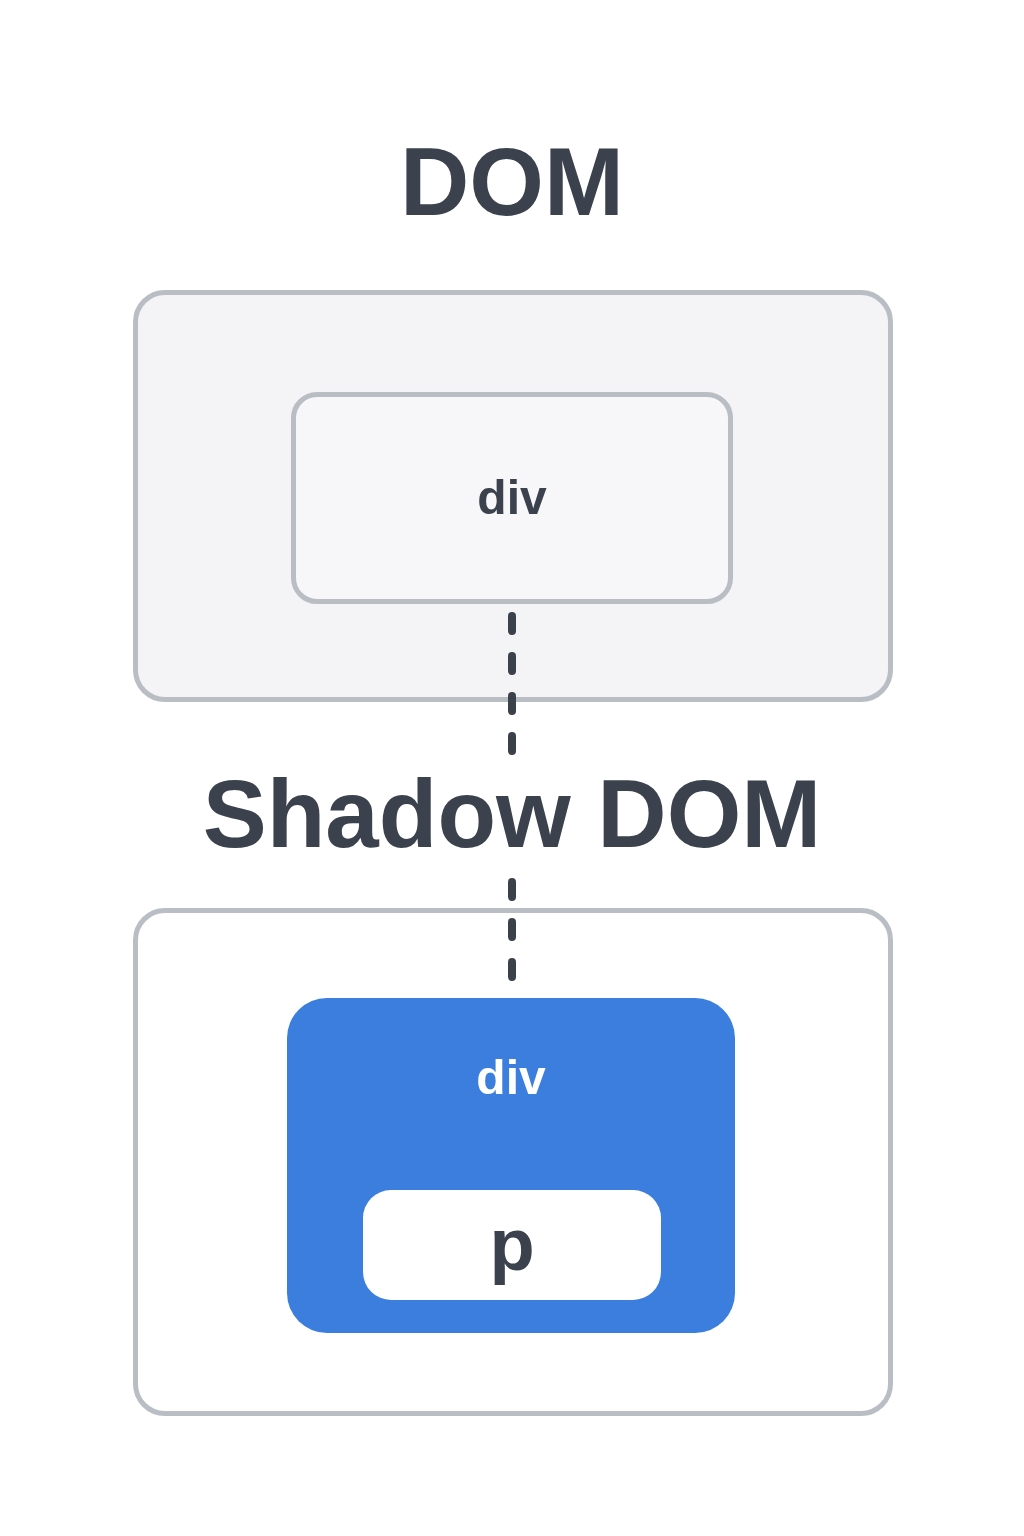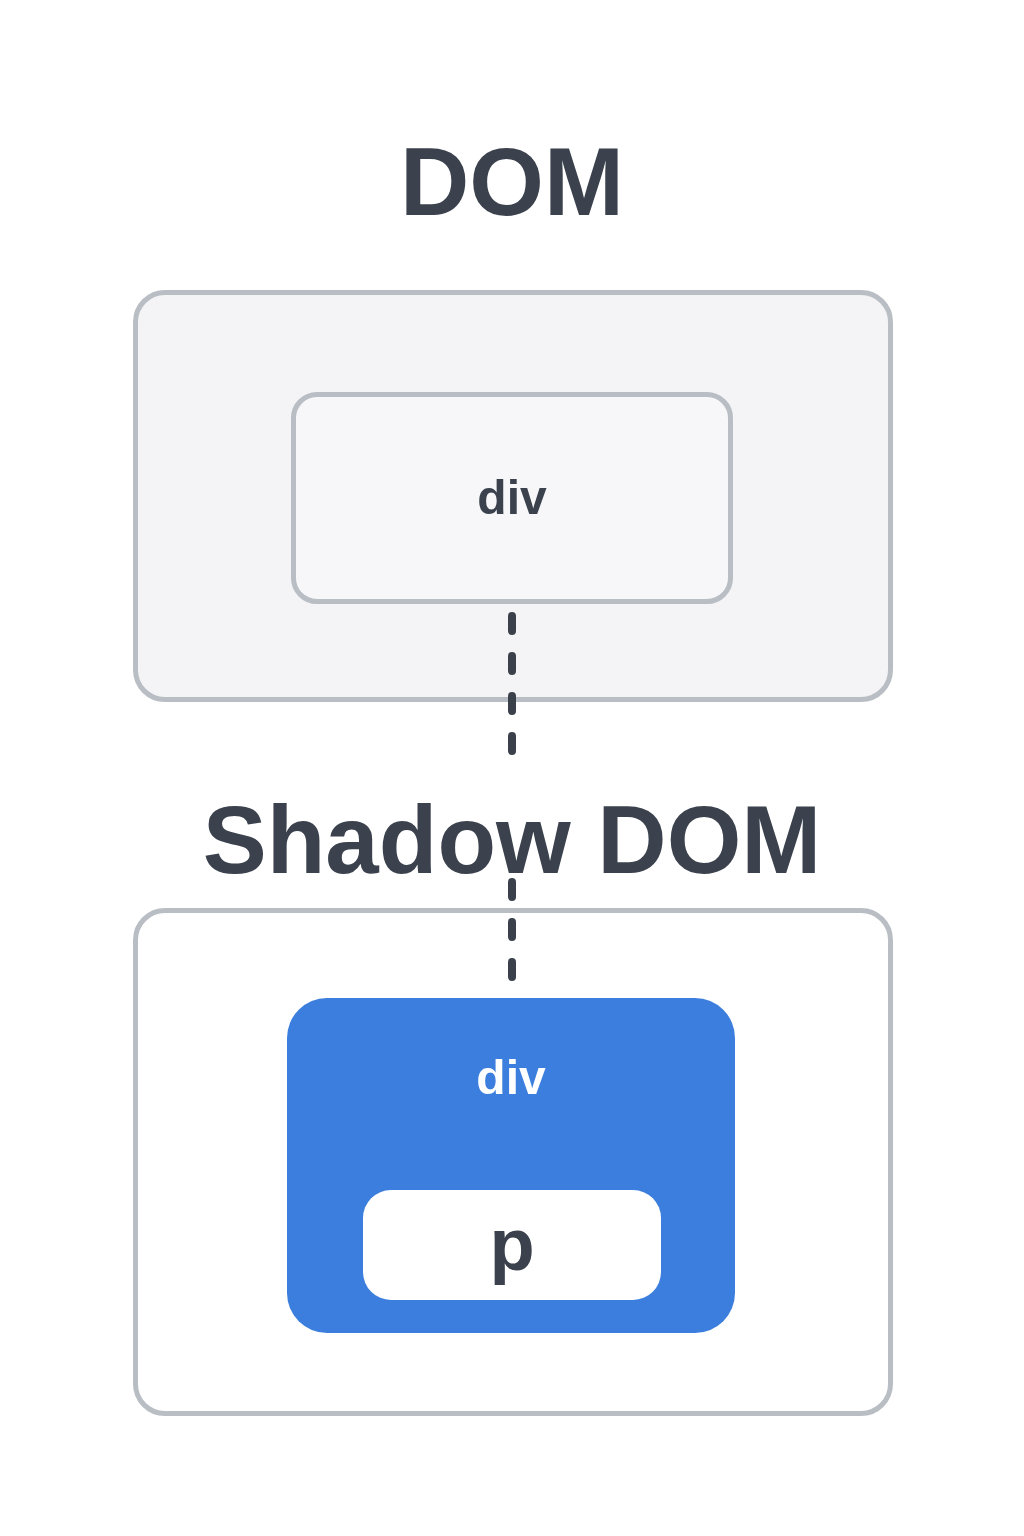--- a/index.html
+++ b/index.html
@@ -30,21 +30,21 @@
     left: 0; width: 1024px;
     text-align: center;
     font-size: 96px;
     font-weight: 700;
     letter-spacing: 0px;
     color: var(--text-dark);
     line-height: 1.0;
     user-select: none;
   }
   .title-dom { top: 134px; }
-  .title-shadow { top: 792px; }
+  .title-shadow { top: 766px; }
 
   .outer-box {
     position: absolute;
     left: 133px;
     width: 760px;
     border: 5px solid var(--container-border);
     border-radius: 32px;
   }
   .dom-outer {
     top: 290px;

